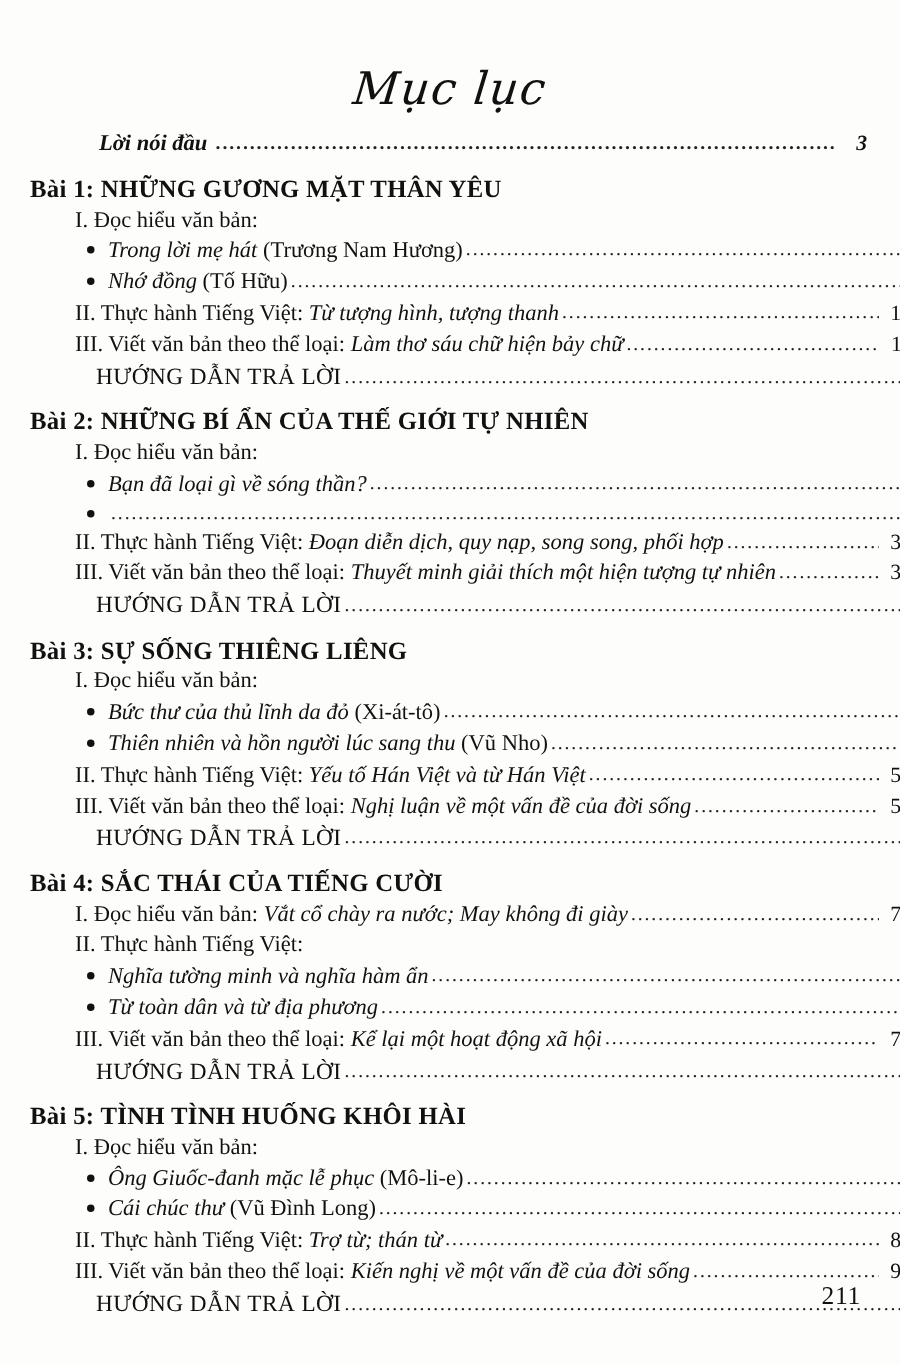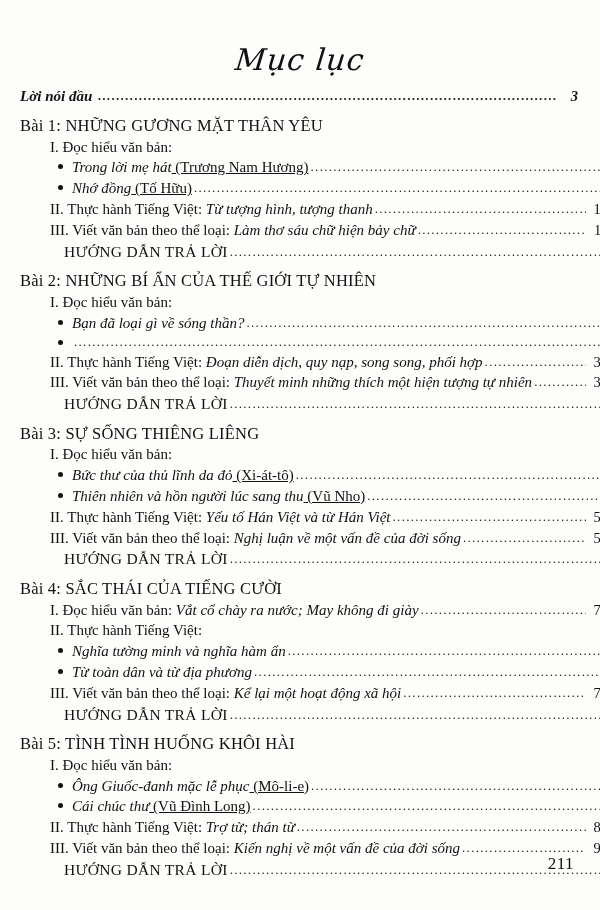--- a/index.html
+++ b/index.html
@@ -62,24 +62,24 @@
     font-size: 14.5px;
   }
   
   .line-preface {
     font-weight: bold;
     font-style: italic;
     font-size: 15px;
     margin-top: 10px;
     margin-bottom: 3px;
   }
-  .line-preface .lbl { padding-right: 4px; }
+  .line-preface .lbl { padding-right: 4px; margin-left: 46px; }
 
   .unit-head {
-    font-weight: normal;
+    font-weight: bold;
     font-size: 16.5px;
     margin-top: 8px;
     margin-bottom: 1px;
     letter-spacing: .2px;
   }
   .sect {
     font-size: 15px;
     margin-left: 30px;
     margin-top: 1px;
   }
@@ -93,21 +93,21 @@
   .bullet .dot {
     position: absolute;
     left: -14px;
     top: 6px;
     width: 5px;
     height: 5px;
     background: #111;
     border-radius: 50%;
   }
   .bullet .t { font-style: italic; text-align: center; }
-  .bullet .plain { font-style: normal; text-decoration: underline; }
+  .bullet .plain { font-style: normal; }
   .answer {
     font-size: 15.5px;
     margin-left: 44px;
     margin-top: 1px;
     letter-spacing: .3px;
   }
   .page-number {
     position: absolute;
     right: 26px;
     bottom: 36px;
@@ -184,21 +184,21 @@
         <div class="row bullet">
           <span class="dot"></span>
           <span class="dots">........................................................................................................................</span>
         </div>
         <div class="row sect">
           <span class="lbl"><span class="">II. Thực hành Tiếng Việt:</span><span class="it"> Đoạn diễn dịch, quy nạp, song song, phối hợp</span></span>
           <span class="dots">........................................................................................................................</span>
           <span class="pg">30</span>
         </div>
         <div class="row sect">
-          <span class="lbl"><span class="">III. Viết văn bản theo thể loại:</span><span class="it"> Thuyết minh những thích một hiện tượng tự nhiên</span></span>
+          <span class="lbl"><span class="">III. Viết văn bản theo thể loại:</span><span class="it"> Thuyết minh giải thích một hiện tượng tự nhiên</span></span>
           <span class="dots">........................................................................................................................</span>
           <span class="pg">37</span>
         </div>
         <div class="row answer">
           <span class="lbl"><span class="">HƯỚNG DẪN TRẢ LỜI</span></span>
           <span class="dots">........................................................................................................................</span>
         </div>
         <div class="row unit-head">
           <span class="lbl">Bài 3: SỰ SỐNG THIÊNG LIÊNG</span>
         </div>

